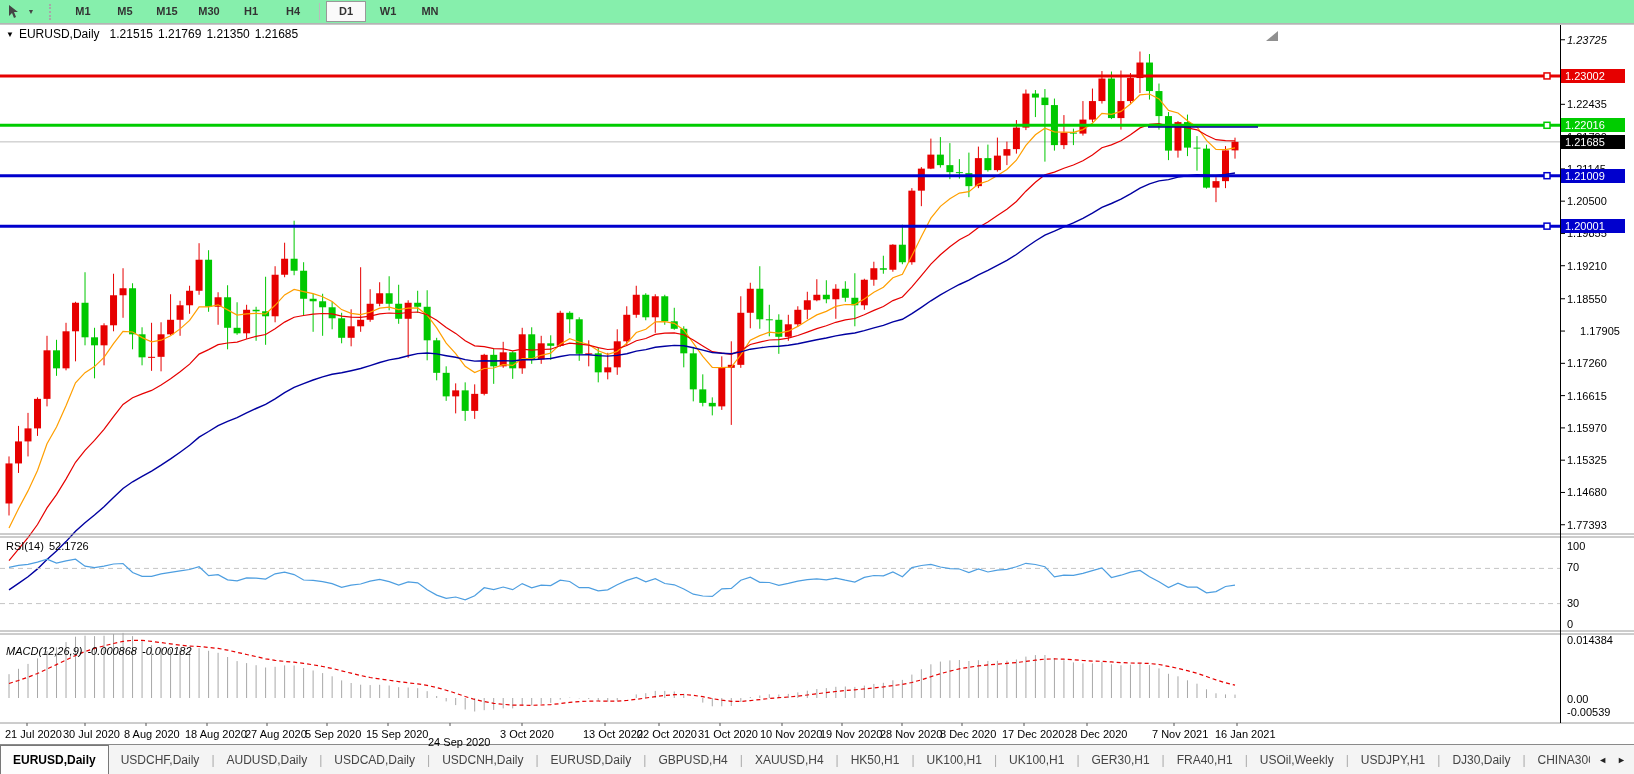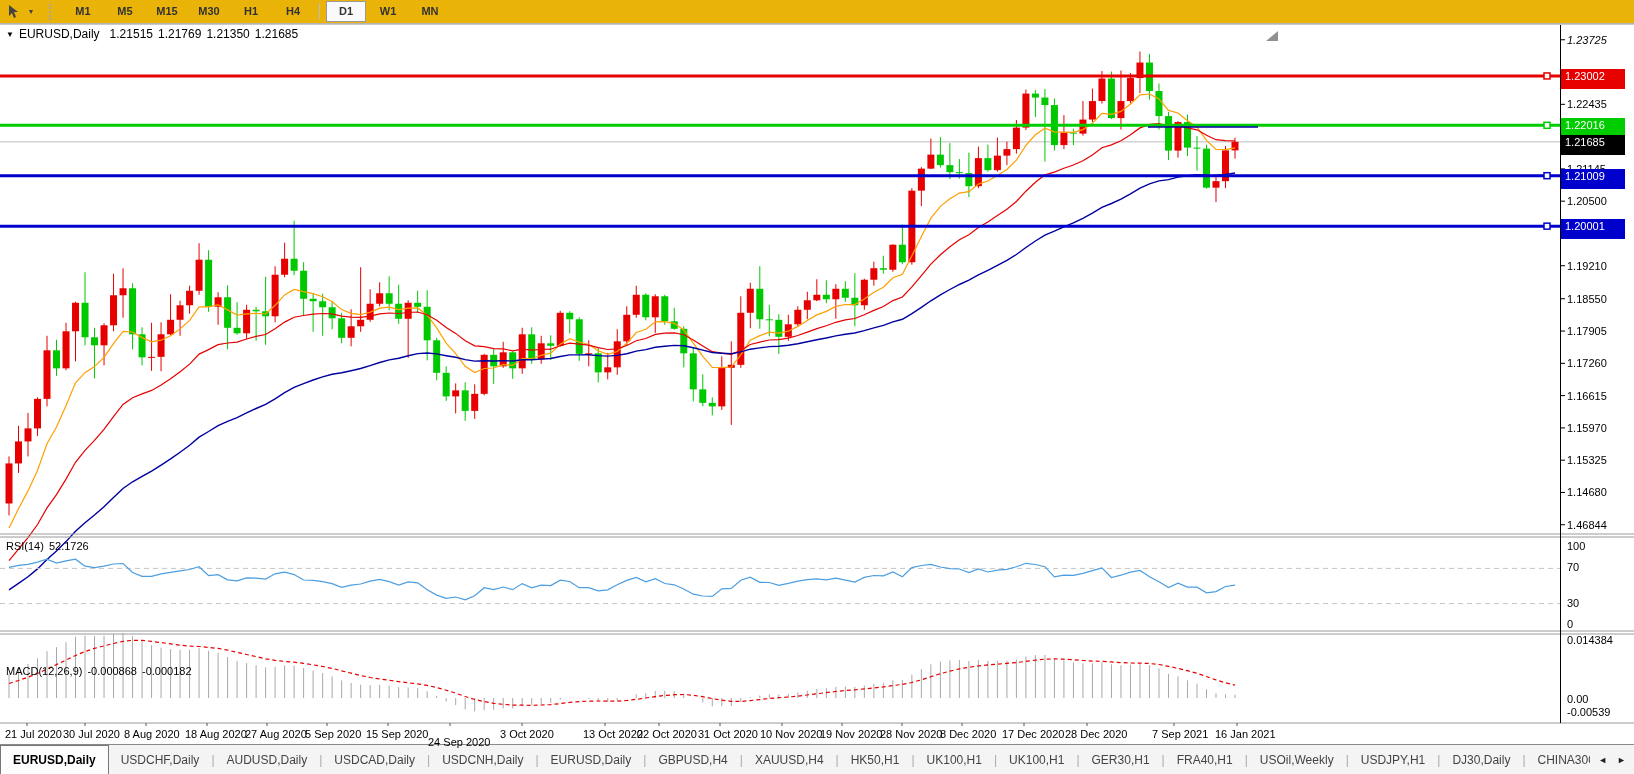--- a/index.html
+++ b/index.html
@@ -1,39 +1,39 @@
 <!DOCTYPE html>
 <html><head>
 <meta charset="utf-8">
 <style>
   html,body{margin:0;padding:0;background:#ddd;}
   .app{position:relative;width:1634px;height:774px;background:#fff;overflow:hidden;
        font-family:"Liberation Sans",sans-serif;-webkit-font-smoothing:none;}
   
-  .toolbar{position:absolute;left:0;top:0;width:1634px;height:23px;background:#eab308;
+  .toolbar{position:absolute;left:0;top:0;width:1634px;height:23px;background:#86efac;
            border-bottom:1px solid #b4b4b4;display:flex;align-items:center;}
   .tool-icon{width:22px;height:18px;margin-left:3px;display:flex;align-items:center;justify-content:center;cursor:pointer;}
   .tool-caret{font-size:7px;color:#444;width:12px;text-align:center;cursor:pointer;}
   .grip{width:3px;height:16px;margin:0 8px 0 12px;border-left:2px dotted #a8a8a8;}
   .tfbtns{display:flex;align-items:center;height:23px;}
   .tfbtn{min-width:30px;height:19px;line-height:19px;text-align:center;font-size:11px;font-weight:bold;
          color:#333;padding:0 4px;margin:0 1px;border:1px solid transparent;cursor:pointer;}
   .tfbtn.active{background:#fafafa;border:1px solid #999;}
   .tfsep{width:1px;height:17px;background:#bbb;margin:0 5px;}
   
   #chart-svg{position:absolute;left:0;top:24px;}
   .chart-title{position:absolute;left:6px;top:27px;font-size:12px;color:#000;z-index:5;}
   .chart-title .tri{font-size:8px;margin-right:5px;vertical-align:1px;cursor:pointer;}
   .chart-title .sym{margin-right:10px;}
   .chart-title .v{margin-right:5px;}
   .pane-label{position:absolute;left:6px;font-size:11px;color:#000;z-index:5;}
   .pane-label .v{margin-left:5px;}
   
   .ptick{position:absolute;left:1567px;width:66px;font-size:11px;color:#000;height:14px;line-height:14px;z-index:2;}
-  .plabel{position:absolute;left:1561px;width:60px;font-size:11px;height:20px;line-height:14px;
+  .plabel{position:absolute;left:1561px;width:60px;font-size:11px;height:14px;line-height:14px;
           text-align:left;padding-left:4px;z-index:4;color:#fff;}
   .rtick{position:absolute;left:1567px;width:60px;font-size:11px;color:#000;z-index:2;}
   
   .dlabel{position:absolute;top:728px;font-size:11px;color:#000;z-index:2;}
   
   .tabbar{position:absolute;left:0;top:744px;width:1634px;height:30px;background:#f4f4f4;
           border-top:1px solid #8a8a8a;display:flex;align-items:stretch;overflow:hidden;}
   .tabs{display:flex;align-items:stretch;flex:1 1 auto;overflow:hidden;}
   .tab{display:flex;align-items:center;padding:0 12px;font-size:12px;color:#444;white-space:nowrap;cursor:pointer;}
   .tab.active{background:#fdfdfd;border:1px solid #777;border-bottom:none;color:#000;font-weight:bold;margin-bottom:1px;}
@@ -534,40 +534,40 @@
       <line x1="1237" y1="699" x2="1237" y2="702" stroke="#555"></line>
     </svg>
 
   <div class="chart-title">
     <span class="tri">▼</span><span class="sym">EURUSD,Daily</span><span class="v">1.21515</span><span class="v">1.21769</span><span class="v">1.21350</span><span class="v">1.21685</span>
   </div>
 
   <div class="pane-label" style="top:540px;">
     <span>RSI(14)</span><span class="v">52.1726</span>
   </div>
-  <div class="pane-label" style="top:665px;">
+  <div class="pane-label" style="top:645px;font-style:italic;">
     <span>MACD(12,26,9)</span><span class="v">-0.000868</span><span class="v">-0.000182</span>
   </div>
 
   <div id="axis-layer">
       <div class="ptick" style="top: 32.7577px; font-style: italic;">1.23725</div>
       <div class="ptick" style="top: 97.3222px;">1.22435</div>
       <div class="ptick" style="top: 129.604px;">1.21790</div>
       <div class="ptick" style="top: 161.887px;">1.21145</div>
       <div class="ptick" style="top: 194.169px;">1.20500</div>
       <div class="ptick" style="top: 226.451px;">1.19855</div>
       <div class="ptick" style="top: 258.733px;">1.19210</div>
       <div class="ptick" style="top: 291.766px;">1.18550</div>
-      <div class="ptick" style="top: 324.048px;">1.17905</div>
+      <div class="ptick" style="top: 324.048px; text-align: center;">1.17905</div>
       <div class="ptick" style="top: 356.331px;">1.17260</div>
       <div class="ptick" style="top: 388.613px;">1.16615</div>
       <div class="ptick" style="top: 420.895px;">1.15970</div>
       <div class="ptick" style="top: 453.177px;">1.15325</div>
       <div class="ptick" style="top: 485.46px;">1.14680</div>
-      <div class="ptick" style="top: 517.742px;">1.46844</div>
+      <div class="ptick" style="top: 517.742px;">1.77393</div>
       <div class="plabel" style="top: 68.9439px; background: rgb(230, 0, 0); color: rgb(255, 255, 255);">1.23002</div>
       <div class="plabel" style="top: 118.293px; background: rgb(0, 204, 0); color: rgb(255, 255, 255);">1.22016</div>
       <div class="plabel" style="top: 168.693px; background: rgb(0, 0, 205); color: rgb(255, 255, 255);">1.21009</div>
       <div class="plabel" style="top: 219.144px; background: rgb(0, 0, 205); color: rgb(255, 255, 255);">1.20001</div>
       <div class="plabel" style="top: 134.86px; background: rgb(0, 0, 0); color: rgb(255, 255, 255);">1.21685</div>
       <div class="rtick" style="top: 540px;">100</div>
       <div class="rtick" style="top: 561.4px;">70</div>
       <div class="rtick" style="top: 596.6px;">30</div>
       <div class="rtick" style="top: 618px;">0</div>
       <div class="rtick" style="top: 634px;">0.014384</div>
@@ -586,21 +586,21 @@
       <div class="dlabel" style="left: 500px;">3 Oct 2020</div>
       <div class="dlabel" style="left: 583px;">13 Oct 2020</div>
       <div class="dlabel" style="left: 637px;">22 Oct 2020</div>
       <div class="dlabel" style="left: 698px; text-align: center;">31 Oct 2020</div>
       <div class="dlabel" style="left: 760px;">10 Nov 2020</div>
       <div class="dlabel" style="left: 820px;">19 Nov 2020</div>
       <div class="dlabel" style="left: 880px;">28 Nov 2020</div>
       <div class="dlabel" style="left: 940px;">8 Dec 2020</div>
       <div class="dlabel" style="left: 1002px;">17 Dec 2020</div>
       <div class="dlabel" style="left: 1065px;">28 Dec 2020</div>
-      <div class="dlabel" style="left: 1152px;">7 Sep 2021</div>
+      <div class="dlabel" style="left: 1152px;">7 Nov 2021</div>
       <div class="dlabel" style="left: 1215px;">16 Jan 2021</div>
     </div>
 
   <div class="tabbar">
     <div class="tabs" id="tabs">
         <div class="tab active">EURUSD,Daily</div>
         <div class="tabsep"> </div>
         <div class="tab">USDCHF,Daily</div>
         <div class="tabsep">|</div>
         <div class="tab">AUDUSD,Daily</div>

